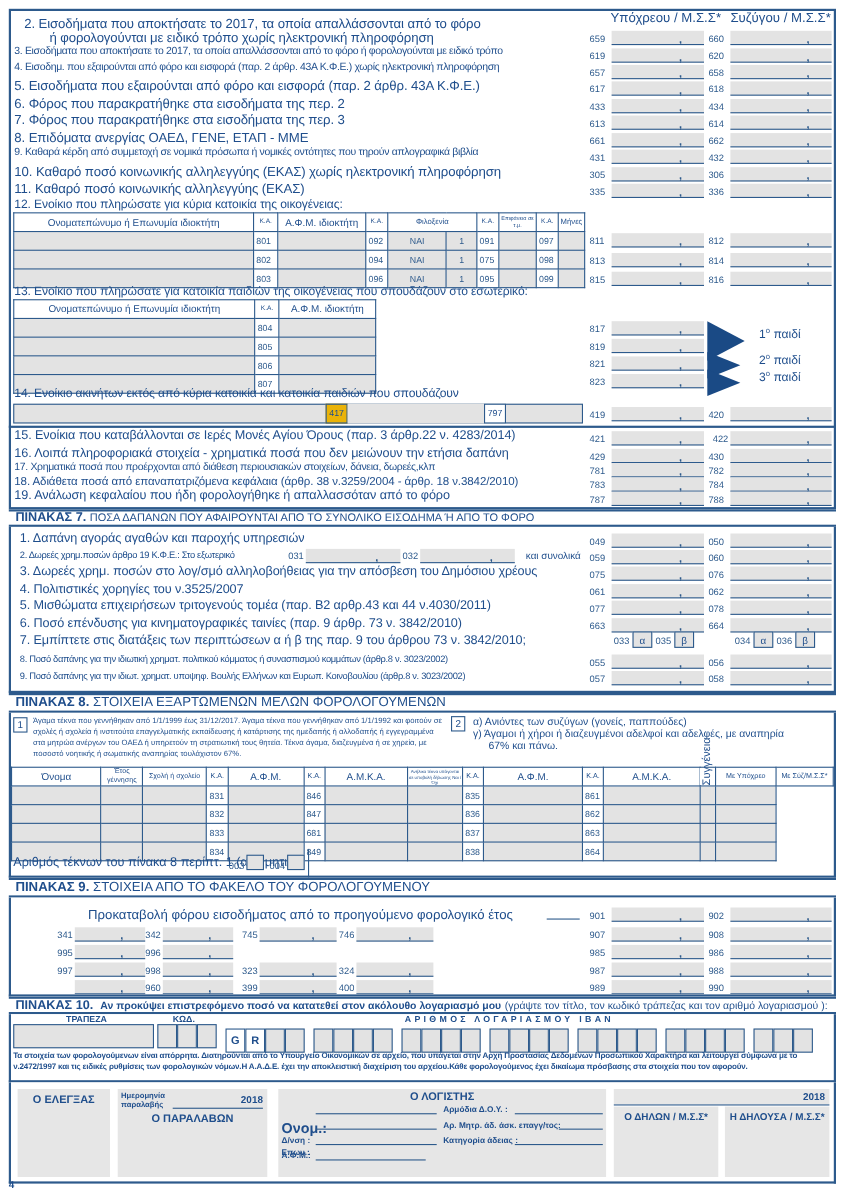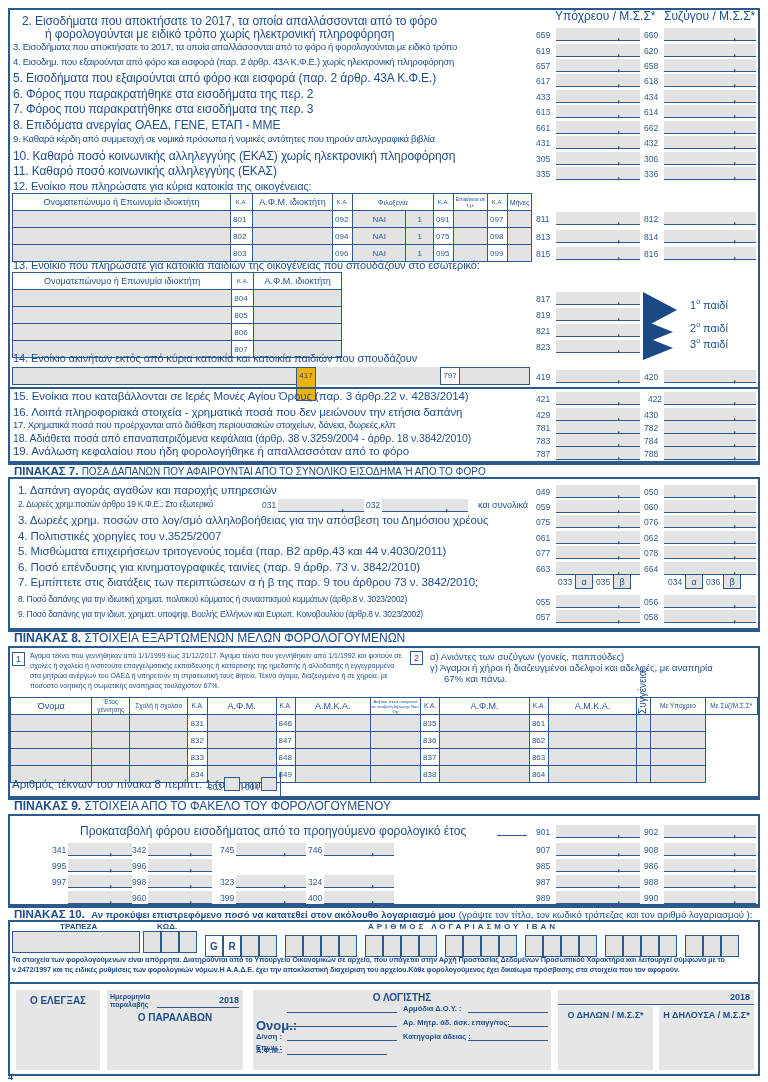--- a/index.html
+++ b/index.html
@@ -257,21 +257,21 @@
     <div class="tri" style="left: 643px; top: 292px; height: 0px; border-top: 18px solid transparent; border-bottom: 18px solid transparent; border-left: 34px solid rgb(26, 74, 133);"></div>
     <div class="tri" style="left: 643px; top: 320px;"></div>
     <div class="tri" style="left: 643px; top: 336px;"></div>
     <div class="abs" style="left: 690px; top: 298px; font-size: 11px;"><span>1</span><sup style="font-size: 7px;">ο</sup><span> </span><span>παιδί</span></div>
     <div class="abs" style="left: 690px; top: 321px; font-size: 11px;"><span>2</span><sup style="font-size: 7px;">ο</sup><span> </span><span>παιδί</span></div>
     <div class="abs" style="left: 690px; top: 337px; font-size: 11px;"><span>3</span><sup style="font-size: 7px;">ο</sup><span> </span><span>παιδί</span></div>
   </div>
 
 <div class="row-label" style="left:13px;top:352px;font-size:11px;">14. Ενοίκιο ακινήτων εκτός από κύρια κατοικία και κατοικία παιδιών που σπουδάζουν</div>
 <div class="abs" style="left:12px;top:367px;width:518px;height:18px;background:#e3e3e3;border:1px solid #2d5a8c;"></div>
-<div class="abs" style="left:296px;top:367px;width:20px;height:34px;border:1px solid #2d5a8c;background:#eab308;font-size:8px;line-height:16px;text-align:center;">417</div>
+<div class="abs" style="left:296px;top:367px;width:20px;height:18px;border:1px solid #2d5a8c;background:#eab308;font-size:8px;line-height:16px;text-align:center;">417</div>
 <div class="abs" style="left:316px;top:367px;width:124px;height:18px;background:#e3e3e3;"></div>
 <div class="abs" style="left:440px;top:367px;width:20px;height:18px;border:1px solid #2d5a8c;background:#fff;font-size:8px;line-height:16px;text-align:center;">797</div>
 
 <div id="s6rows2">
     <div class="code" style="left: 536px; top: 372px;">419</div>
     <div class="fld" style="left: 556px; top: 370px; width: 84px;">
       <span class="comma">,</span>
     </div>
     <div class="code" style="left: 644px; top: 372px;">420</div>
     <div class="fld" style="left: 664px; top: 370px; width: 92px;">
@@ -483,21 +483,21 @@
         <td class="g"></td>
         <td class="g"></td>
         <td class="g"></td>
       </tr>
       <tr>
         <td class="g"></td>
         <td class="g"></td>
         <td class="g"></td>
         <td>833</td>
         <td class="g"></td>
-        <td>848</td>
+        <td>681</td>
         <td class="g"></td>
         <td class="g"></td>
         <td>837</td>
         <td class="g"></td>
         <td>863</td>
         <td class="g"></td>
         <td class="g"></td>
         <td class="g"></td>
       </tr>
       <tr>

